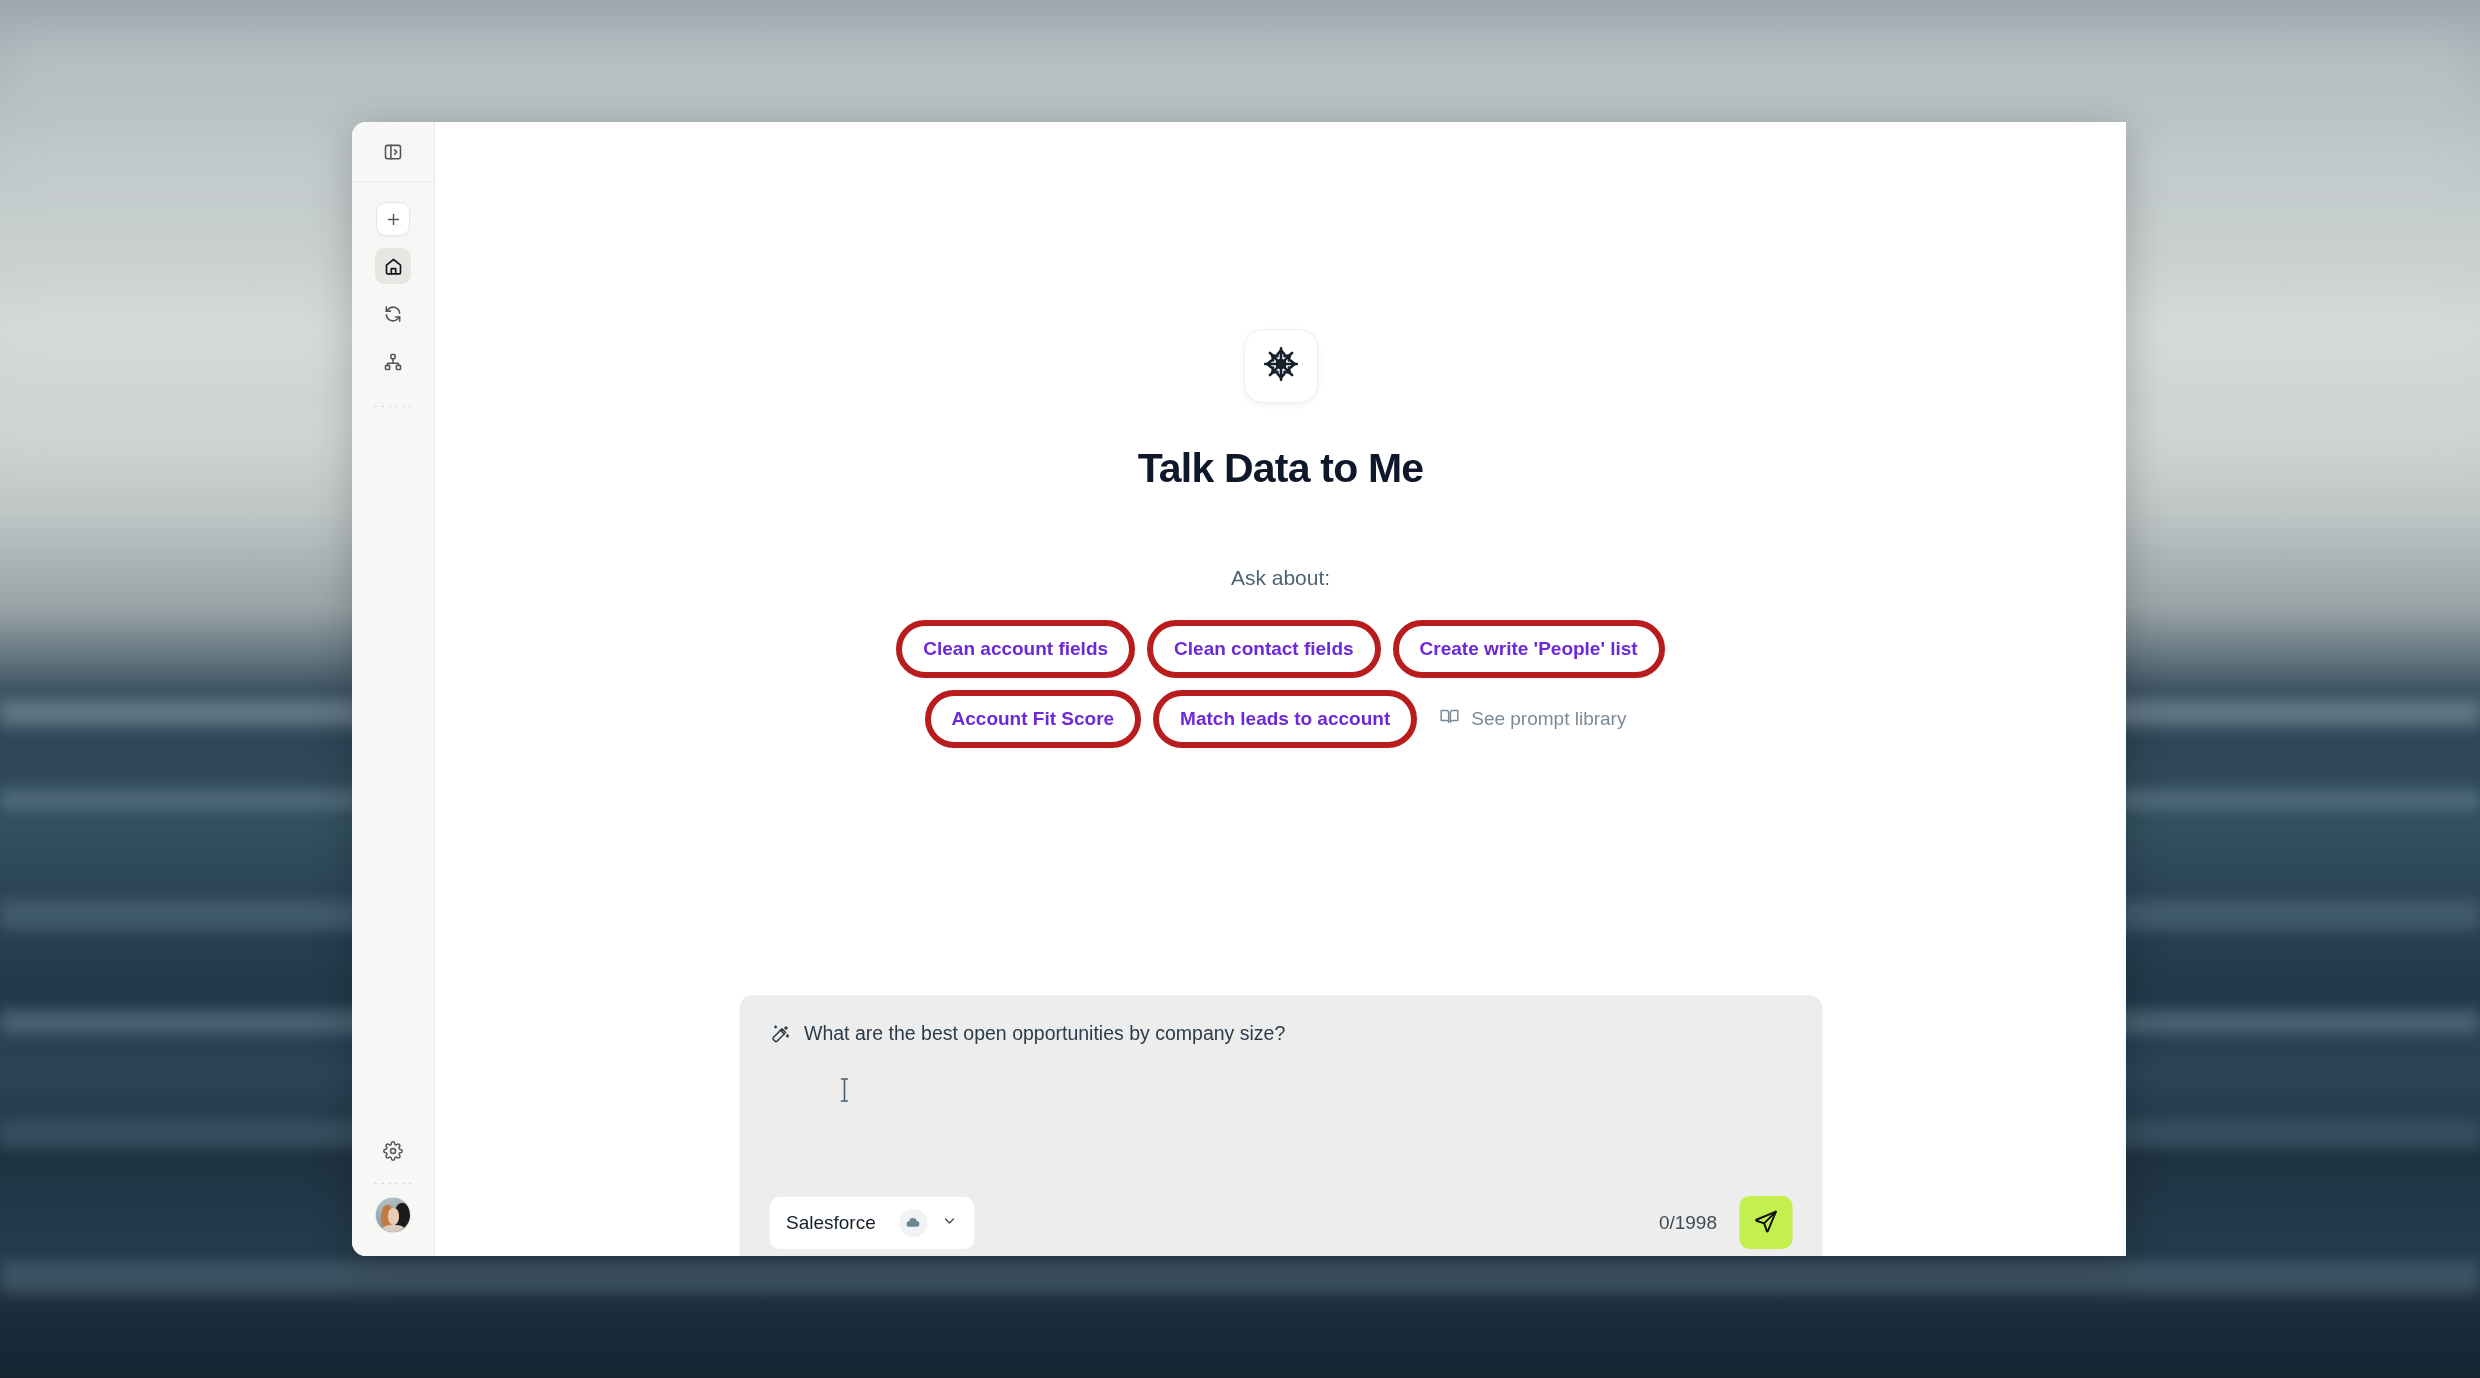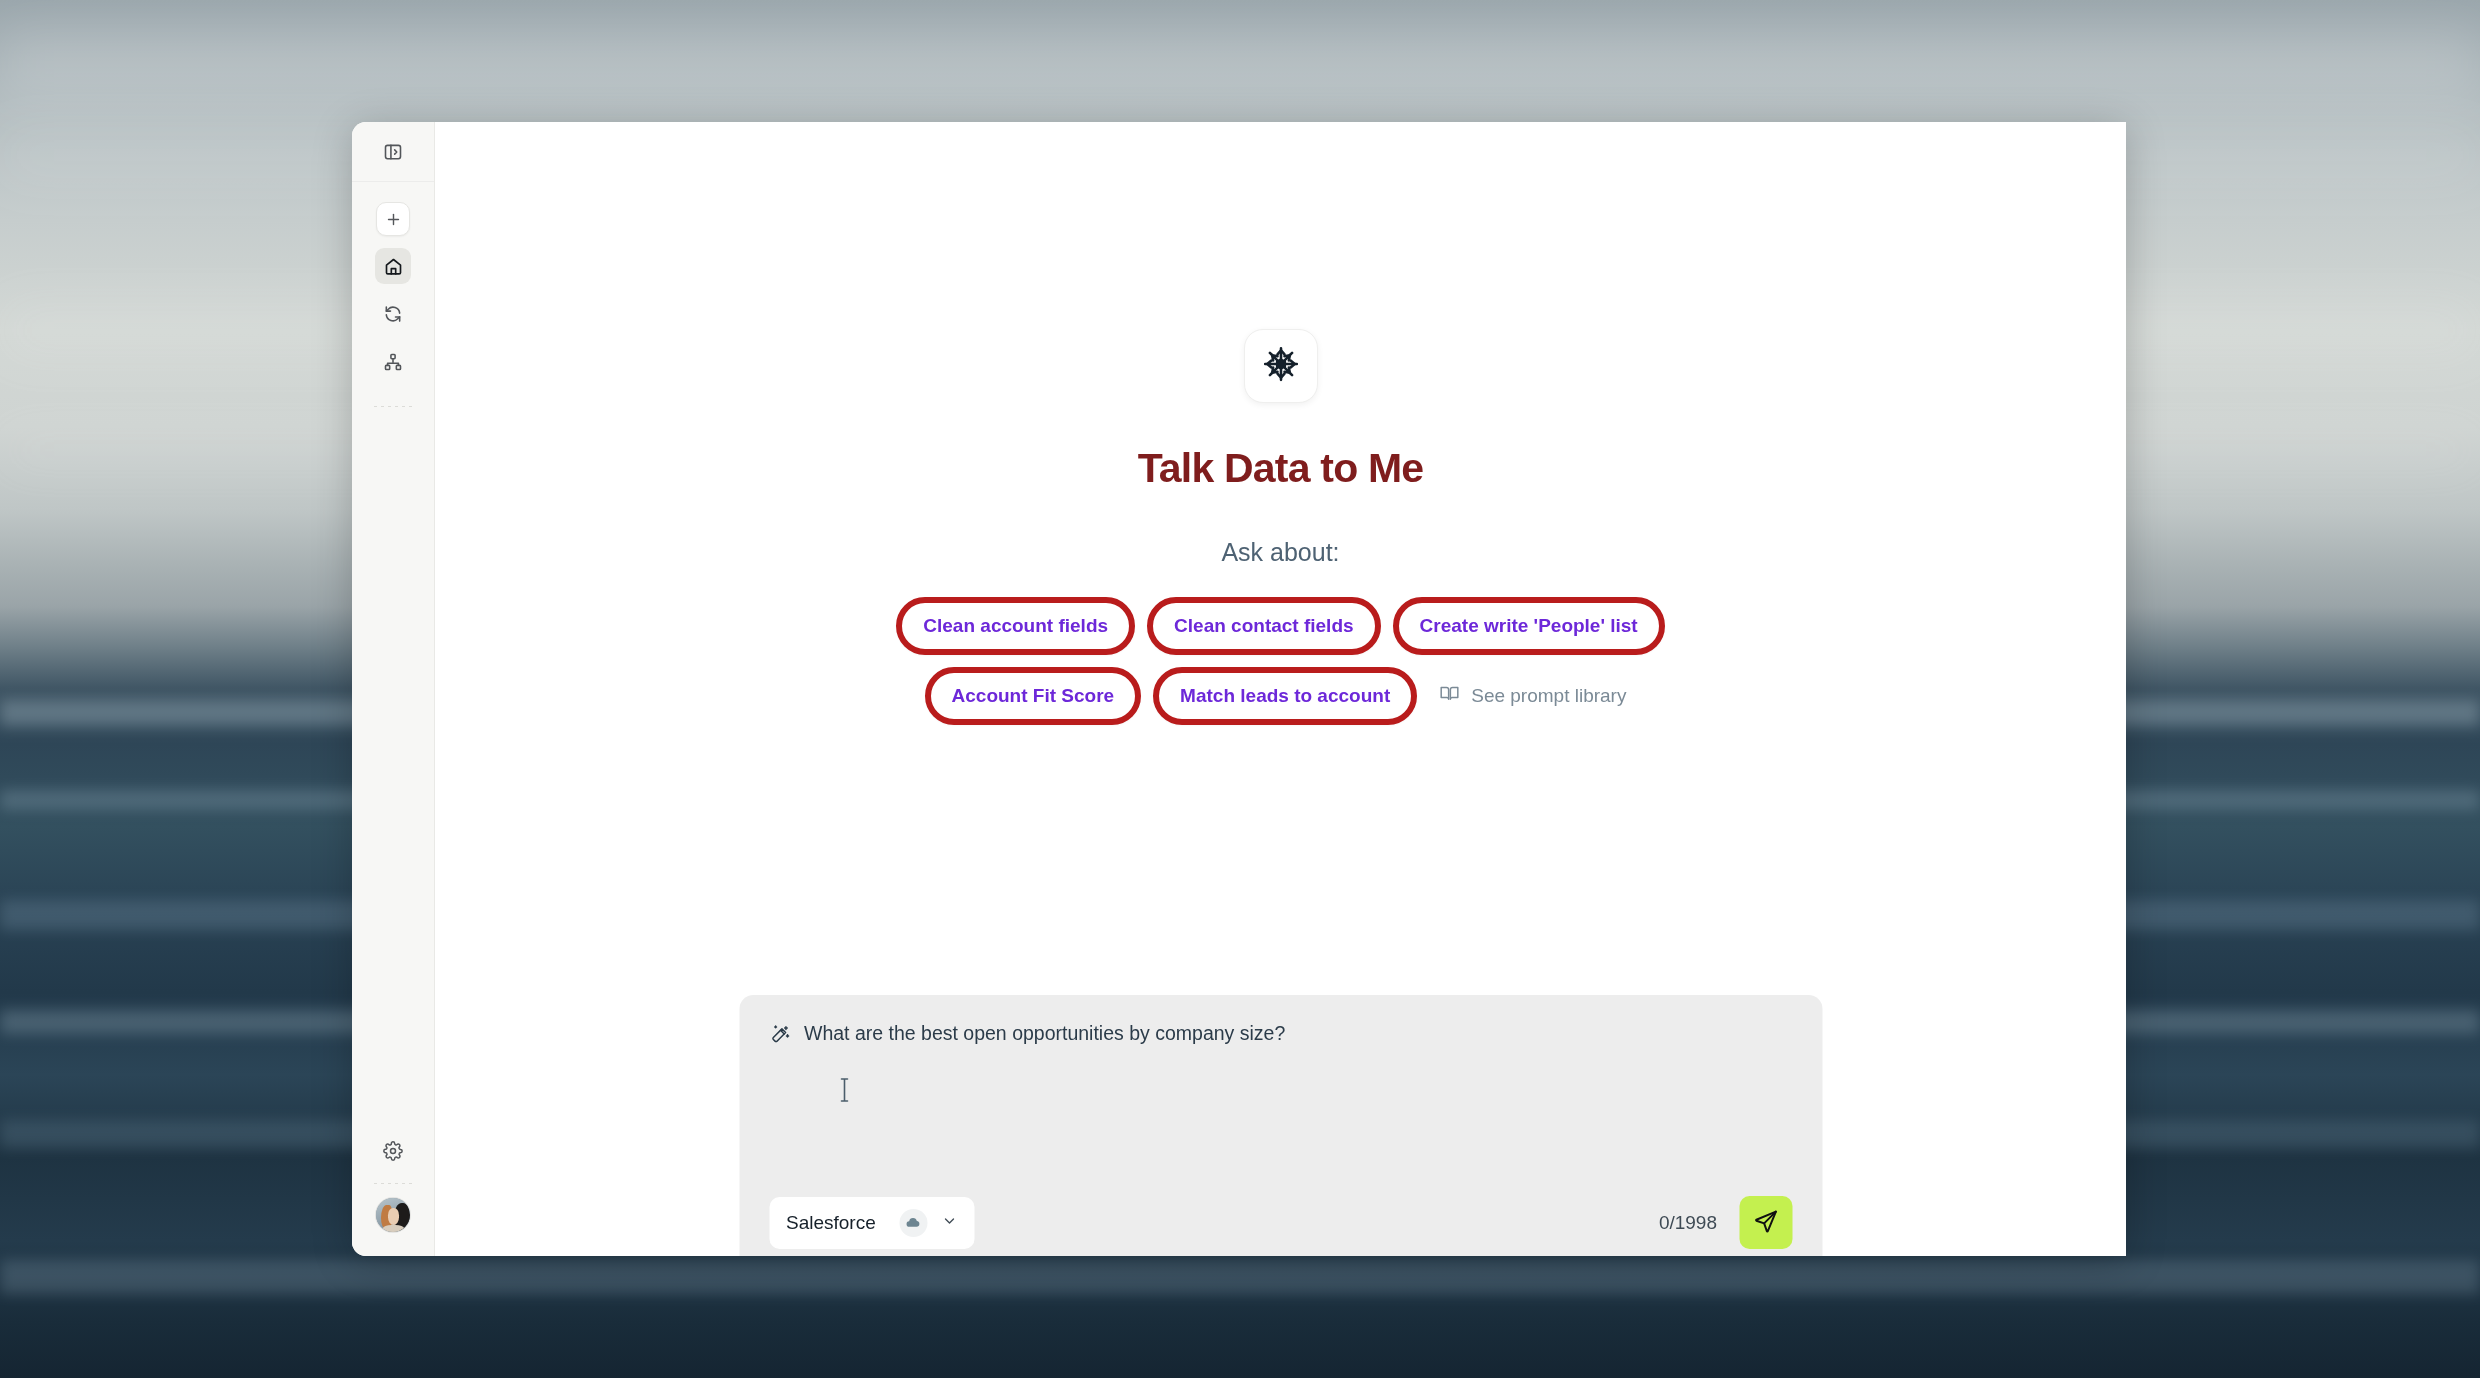--- a/index.html
+++ b/index.html
@@ -112,27 +112,27 @@
           display:flex; flex-direction:column; align-items:center; }
   #logo-card {
     width:74px; height:74px; border-radius:19px;
     background:#fff; border:1px solid #efefee;
     box-shadow:0 2px 6px rgba(0,0,0,.06);
     display:flex; align-items:center; justify-content:center;
   }
   #page-title {
     margin-top:42px;
     font-size:41px; font-weight:700; letter-spacing:-.8px;
-    color:#7f1d1d;
+    color:#0f172a;
   }
   #subtitle {
     margin-top:18px; text-align:center;
     font-size:19.5px; line-height:1.45; color:#4e6273; font-weight:400;
   }
-  #ask-label { margin-top:46px; font-size:25px; color:#4e6273; }
+  #ask-label { margin-top:74px; font-size:21px; color:#4e6273; }
   #chips { margin-top:30px; display:flex; flex-direction:column; align-items:center; gap:12px; }
   .chip-row { display:flex; align-items:center; gap:12px; }
   .chip {
     border:6px solid #b91c1c; border-radius:999px;
     padding:12px 21px; font-size:19px; font-weight:600;
     color:#6d28d9; background:#fff; cursor:pointer; white-space:nowrap;
     box-shadow:0 1px 2px rgba(0,0,0,.035);
   }
   #prompt-library {
     display:flex; align-items:center; gap:11px;

